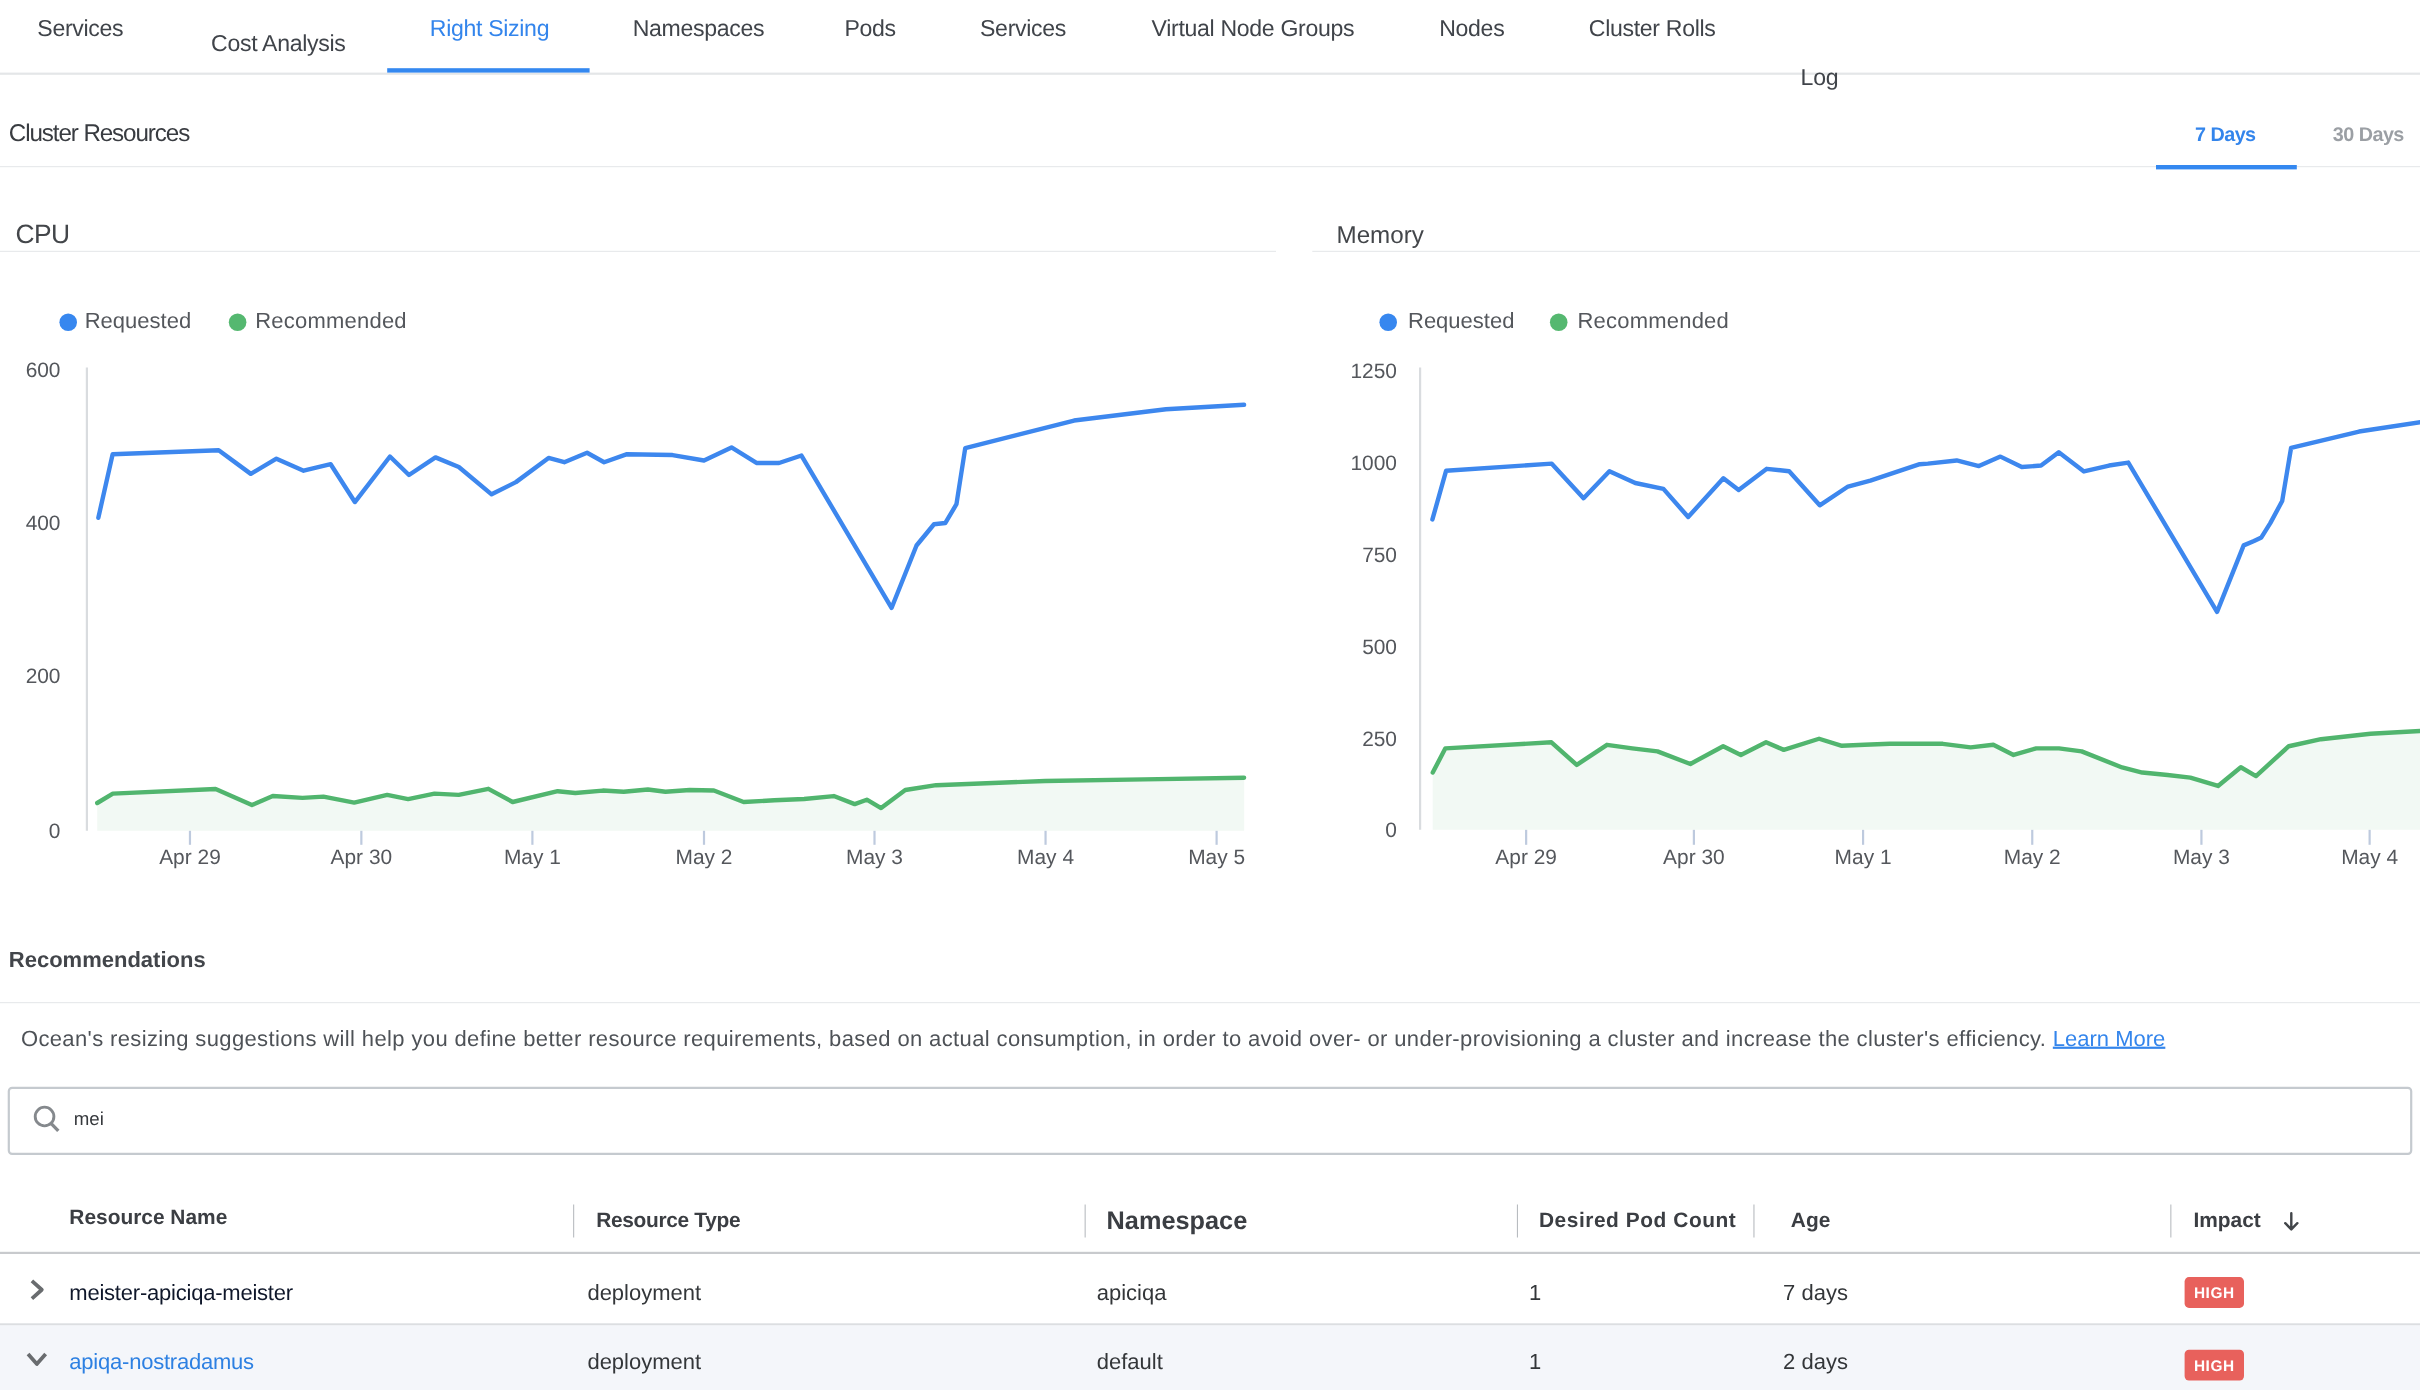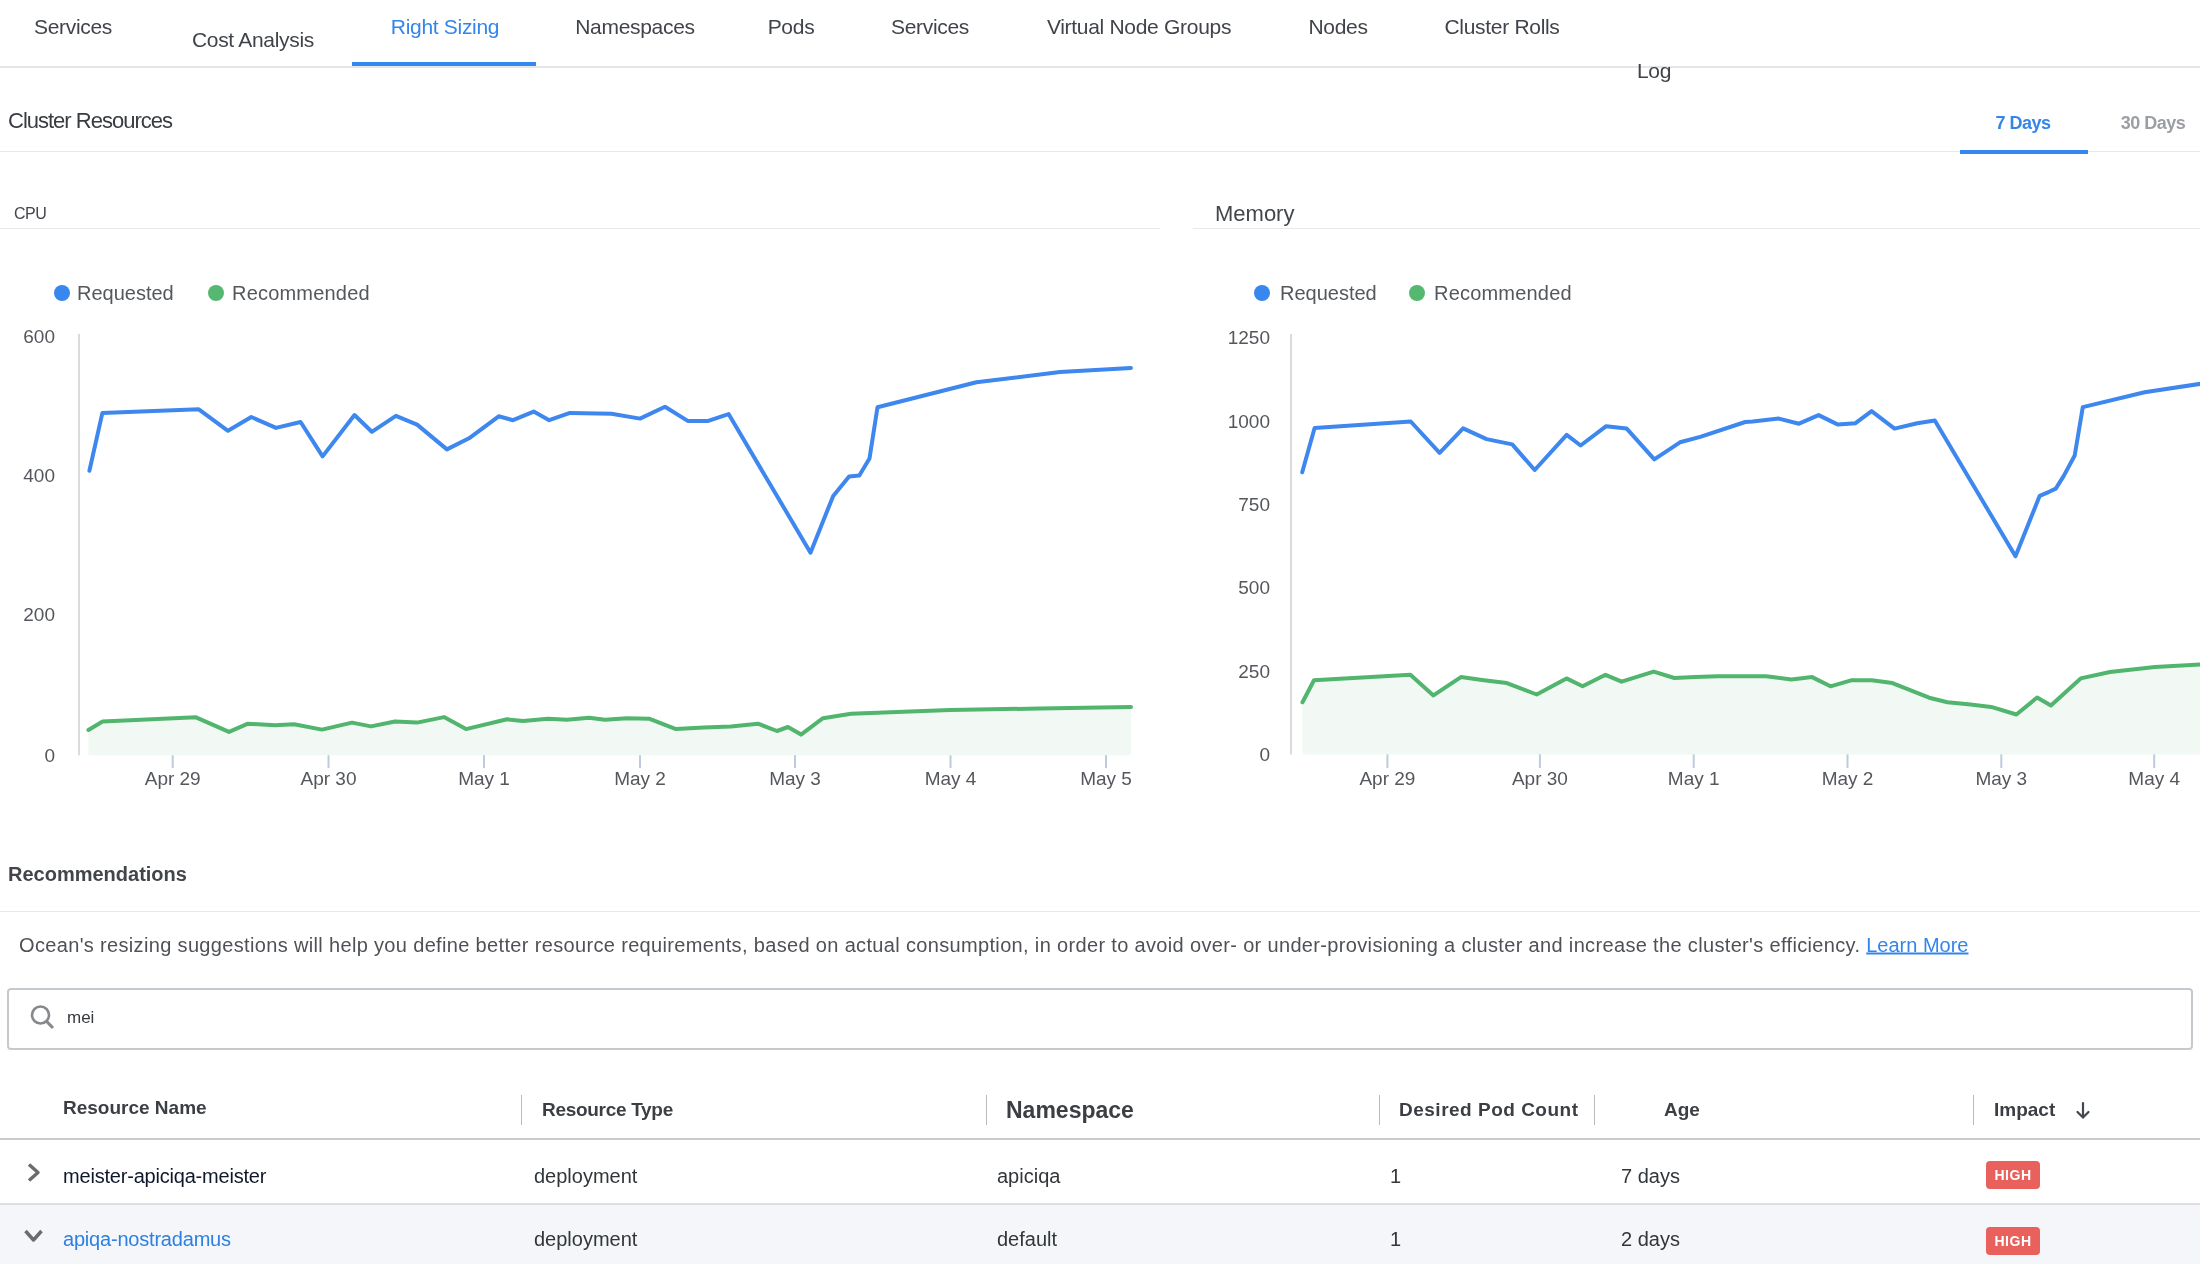--- a/index.html
+++ b/index.html
@@ -29,21 +29,21 @@
   <div class="abs cc tab" style="left:1502px; top:27px;">Cluster Rolls</div>
   <div class="abs cc tab" style="left:1654px; top:27px;margin-top:44px;">Log</div>
   <div class="abs" style="left:352px; top:62px; width:184px; height:4px; background:#3488f0;"></div>
 
   <div class="abs cl" style="left:8px; top:121px; font-size:22px; letter-spacing:-1px; font-weight:500; color:#393c41;">Cluster Resources</div>
   <div class="abs cc" style="left:2023px; top:123px; font-size:18px; letter-spacing:-0.5px; font-weight:700; color:#3385ec;">7 Days</div>
   <div class="abs cc" style="left:2153px; top:123px; font-size:18px; letter-spacing:-0.5px; font-weight:700; color:#9b9fa4;">30 Days</div>
   <div class="abs hline" style="left:0; top:151px; width:2200px;"></div>
   <div class="abs" style="left:1960px; top:150px; width:128px; height:4px; background:#3488f0;"></div>
 
-  <div class="abs cl" style="left:14px; top:214px; font-size:16px; letter-spacing:-0.5px; font-weight:500; color:#43464a;">CPU</div>
+  <div class="abs cl" style="left:14px; top:214px; font-size:24px; letter-spacing:-0.5px; font-weight:500; color:#43464a;">CPU</div>
   <div class="abs hline" style="left:0; top:228px; width:1160px;"></div>
   <div class="abs cl" style="left:1215px; top:214px; font-size:22px; font-weight:500; color:#43464a;">Memory</div>
   <div class="abs hline" style="left:1193px; top:228px; width:1007px;"></div>
 
   <div class="abs" style="left:54px; top:285px; width:16px; height:16px; border-radius:50%; background:#3787ef;"></div>
   <div class="abs cl" style="left:77px; top:293px; font-size:20px; color:#54575c;">Requested</div>
   <div class="abs" style="left:208px; top:285px; width:16px; height:16px; border-radius:50%; background:#55b870;"></div>
   <div class="abs cl" style="left:232px; top:293px; font-size:20px; letter-spacing:0.2px; color:#54575c;">Recommended</div>
 
   <div class="abs" style="left:1254px; top:285px; width:16px; height:16px; border-radius:50%; background:#3787ef;"></div>
@@ -122,21 +122,21 @@
 
   <div class="sep" style="left:521px; top:1095px; height:30px;"></div>
   <div class="sep" style="left:986px; top:1095px; height:30px;"></div>
   <div class="sep" style="left:1379px; top:1095px; height:30px;"></div>
   <div class="sep" style="left:1594px; top:1095px; height:30px;"></div>
   <div class="sep" style="left:1973px; top:1095px; height:30px;"></div>
   <div class="abs cl" style="left:63px; top:1108px; font-size:19px; font-weight:700; color:#3b3e43;">Resource Name</div>
   <div class="abs cl" style="left:542px; top:1110px; font-size:19px; letter-spacing:-0.3px; font-weight:700; color:#3b3e43;">Resource Type</div>
   <div class="abs cl" style="left:1006px; top:1110px; font-size:23px; font-weight:700; color:#3b3e43;">Namespace</div>
   <div class="abs cl" style="left:1399px; top:1110px; font-size:19px; letter-spacing:0.5px; font-weight:700; color:#3b3e43;">Desired Pod Count</div>
-  <div class="abs cl" style="left:1628px; top:1110px; font-size:19px; font-weight:700; color:#3b3e43;margin-left:36px;">Age</div>
+  <div class="abs cl" style="left:1628px; top:1110px; font-size:19px; font-weight:700; color:#3b3e43;">Age</div>
   <div class="abs cl" style="left:1994px; top:1110px; font-size:19px; font-weight:700; color:#3b3e43;">Impact</div>
   <svg class="abs" style="left:2073px; top:1101px;" width="20" height="20" viewBox="0 0 20 20">
     <path d="M10 2 L10 16 M4.5 11 L10 16.6 L15.5 11" fill="none" stroke="#43464a" stroke-width="2.2" stroke-linecap="round" stroke-linejoin="round"></path>
   </svg>
   <div class="abs" style="left:0; top:1138px; width:2200px; height:2px; background:#c8cacd;"></div>
 
   <svg class="abs" style="left:26px; top:1162px;" width="16" height="21" viewBox="0 0 16 21">
     <path d="M3 2.5 L12 10.5 L3 18.5" fill="none" stroke="#696c6f" stroke-width="3.4" stroke-linejoin="round"></path>
   </svg>
   <div class="abs cl" style="left:63px; top:1176px; font-size:20px; letter-spacing:-0.2px; color:#0f172a;">meister-apiciqa-meister</div>

